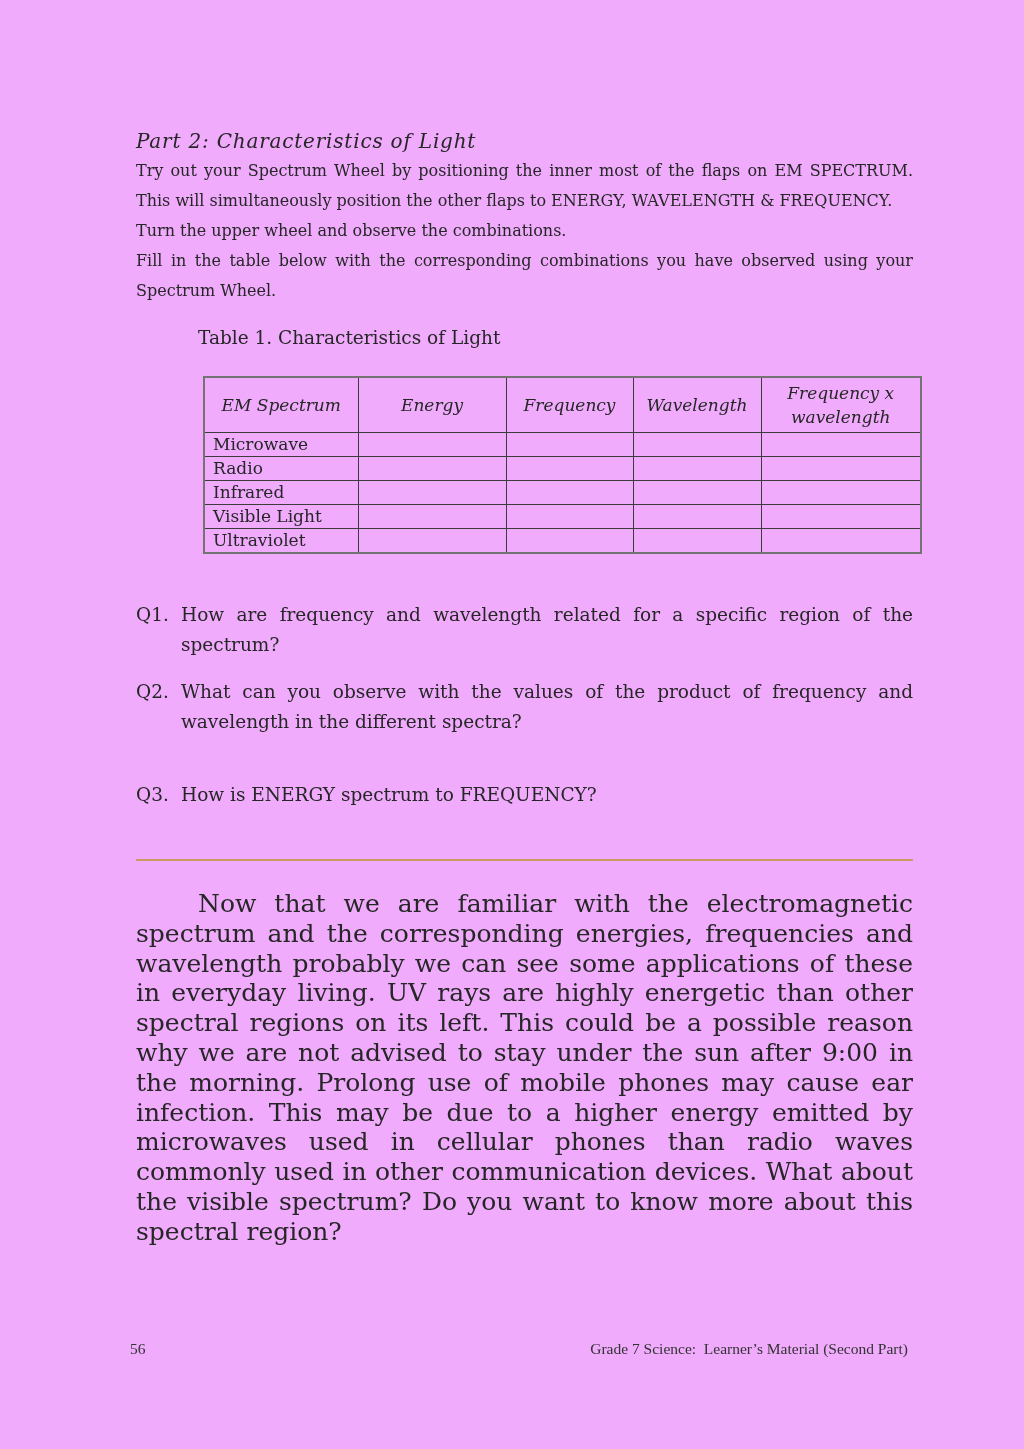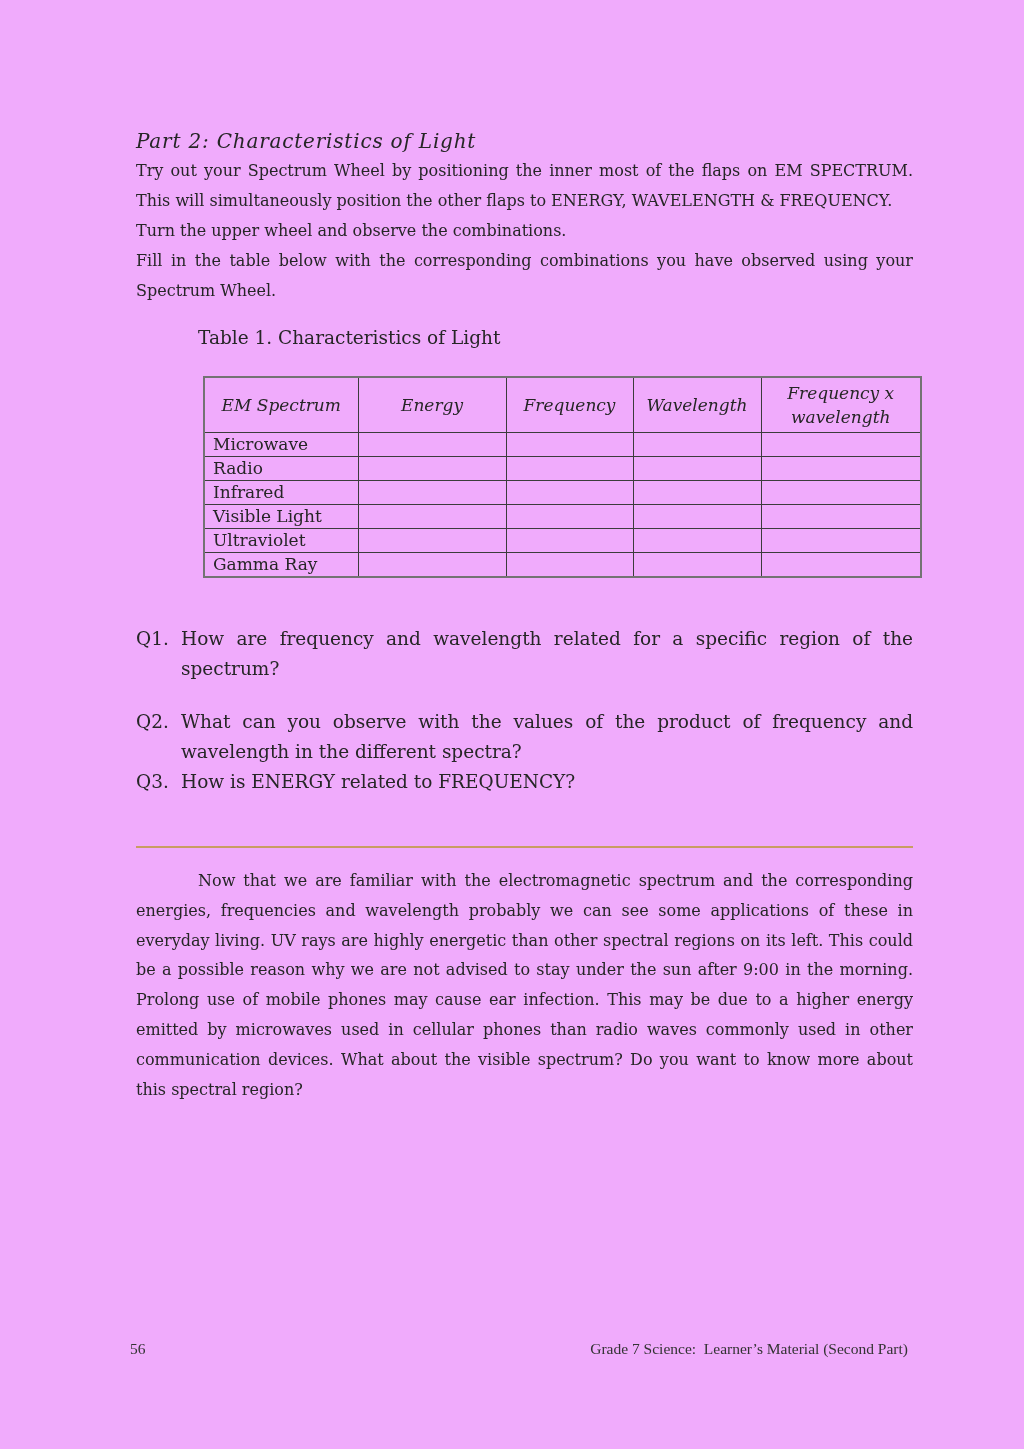--- a/index.html
+++ b/index.html
@@ -67,39 +67,39 @@
     padding: 0 0 0 8px;
     text-align: left;
     vertical-align: middle;
   }
   .question {
     display: flex;
     font-size: 18.5px;
     line-height: 30px;
   }
   .q1 { margin-top: 46px; }
-  .q2 { margin-top: 23px; }
-  .q3 { }
+  .q2 { margin-top: 17px; }
+  .q3 { margin-top: 43px; }
   .q-label {
     width: 45px;
     flex: 0 0 45px;
   }
   .q-text {
     flex: 1 1 auto;
     text-align: justify;
   }
   .divider {
     margin: 49px 0 0 0;
     border: none;
     border-top: 2px solid #c89d62;
     height: 0;
   }
   .closing-para {
-    margin: 18px 0 0 0;
-    font-size: 16px;
+    margin: 28px 0 0 0;
+    font-size: 25px;
     line-height: 29.8px;
     text-align: justify;
     text-indent: 62px;
   }
   .footer {
     position: absolute;
     left: 130px;
     right: 116px;
     top: 1340px;
     display: flex;
@@ -173,43 +173,36 @@
           <td></td>
           <td></td>
         </tr>
         <tr>
           <td>Ultraviolet</td>
           <td></td>
           <td></td>
           <td></td>
           <td></td>
         </tr>
-        <tr>
-          <td>Gamma Ray</td>
-          <td></td>
-          <td></td>
-          <td></td>
-          <td></td>
-        </tr>
       </tbody>
     </table>
 
     <div class="question q1">
       <span class="q-label">Q1.</span>
       <span class="q-text">How are frequency and wavelength related for a specific region of the spectrum?</span>
     </div>
 
     <div class="question q2">
       <span class="q-label">Q2.</span>
       <span class="q-text">What can you observe with the values of the product of frequency and wavelength in the different spectra?</span>
     </div>
 
     <div class="question q3">
       <span class="q-label">Q3.</span>
-      <span class="q-text">How is ENERGY related to FREQUENCY?</span>
+      <span class="q-text">How is ENERGY spectrum to FREQUENCY?</span>
     </div>
 
     <hr class="divider">
 
     <p class="closing-para">Now that we are familiar with the electromagnetic spectrum and the corresponding energies, frequencies and wavelength probably we can see some applications of these in everyday living. UV rays are highly energetic than other spectral regions on its left. This could be a possible reason why we are not advised to stay under the sun after 9:00 in the morning. Prolong use of mobile phones may cause ear infection. This may be due to a higher energy emitted by microwaves used in cellular phones than radio waves commonly used in other communication devices. What about the visible spectrum? Do you want to know more about this spectral region?</p>
 
   </div>
 
   <div class="footer">
     <span class="footer-page-number">56</span>

